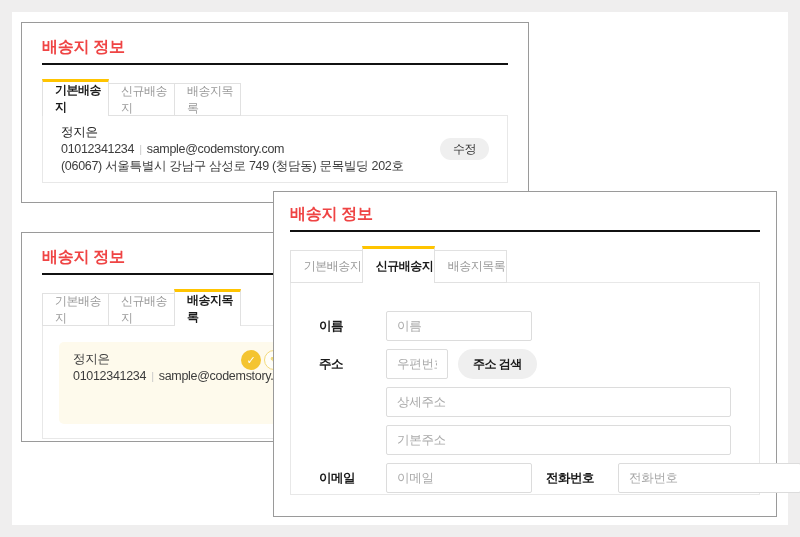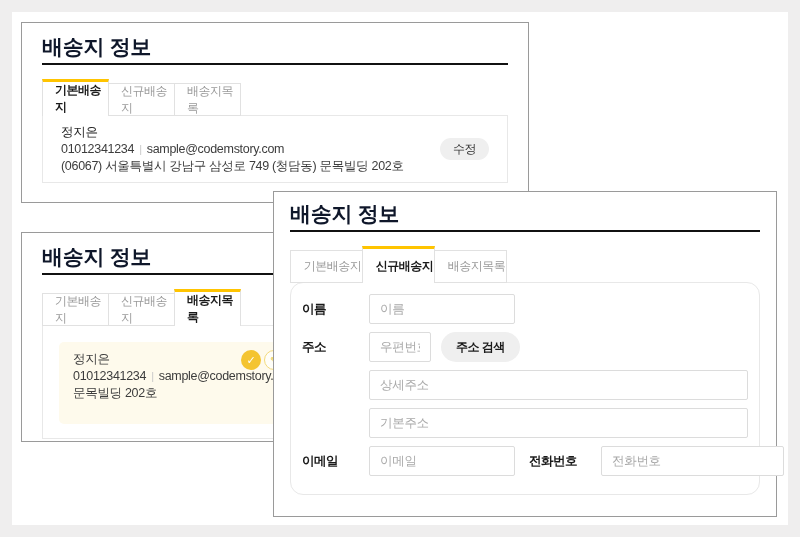--- a/index.html
+++ b/index.html
@@ -24,23 +24,23 @@
     position: absolute;
     background: #FFFFFF;
     border: 1px solid #9A9A9A;
     padding: 0 20px;
   }
   .card1 { left: 21px; top: 22px;  width: 508px; height: 181px; padding-top: 14px; z-index: 1; }
   .card2 { left: 21px; top: 232px; width: 508px; height: 210px; padding-top: 14px; z-index: 1; }
   .card3 { left: 273px; top: 191px; width: 504px; height: 326px; padding: 12px 16px 0 16px; z-index: 2; }
 
   .card-title {
-    font-size: 21px;
-    font-weight: 700;
-    color: #0f172a;
+    font-size: 16px;
+    font-weight: 700;
+    color: #ef4444;
     line-height: 20px;
     letter-spacing: -0.3px;
   }
   .title-divider {
     height: 2px;
     background: #111111;
     margin-top: 6px;
   }
 
   
@@ -133,21 +133,21 @@
     display: flex;
     align-items: center;
     justify-content: center;
     font-size: 11px;
     cursor: pointer;
   }
   .circle-icon.check { background: #F4C430; color: #FFFFFF; font-weight: 700; }
   .circle-icon.edit  { background: #FFFEF8; border: 1px solid #F3DA7C; color: #E9C83E; font-size: 10px; }
 
   
-  .form-panel { height: 213px; padding: 11px; display: flex; flex-direction: column; gap: 8px; border-radius: 13px; }
+  .form-panel { height: 213px; padding: 28px; display: flex; flex-direction: column; gap: 8px; }
   .form-row { display: flex; align-items: center; }
   .form-label {
     width: 67px;
     flex: none;
     font-size: 12.5px;
     font-weight: 700;
     color: #1A1A1A;
     letter-spacing: -0.5px;
     line-height: 30px;
   }
@@ -217,21 +217,20 @@
       <span class="tab active">배송지목록</span>
     </div>
     <div class="panel list-panel">
       <div class="addr-card">
         <div class="addr-icons">
           <span class="circle-icon check">✓</span>
           <span class="circle-icon edit">✎</span>
         </div>
         <div class="nm">정지은</div>
         <div><span>01012341234</span><span class="sep">|</span><span>sample@codemstory.com</span></div>
-        <div>문목빌딩 202호</div>
       </div>
     </div>
   </section>
 
   <section class="card card3">
     <h2 class="card-title">배송지 정보</h2>
     <div class="title-divider"></div>
     <div class="tabs">
       <span class="tab">기본배송지</span>
       <span class="tab active">신규배송지</span>

